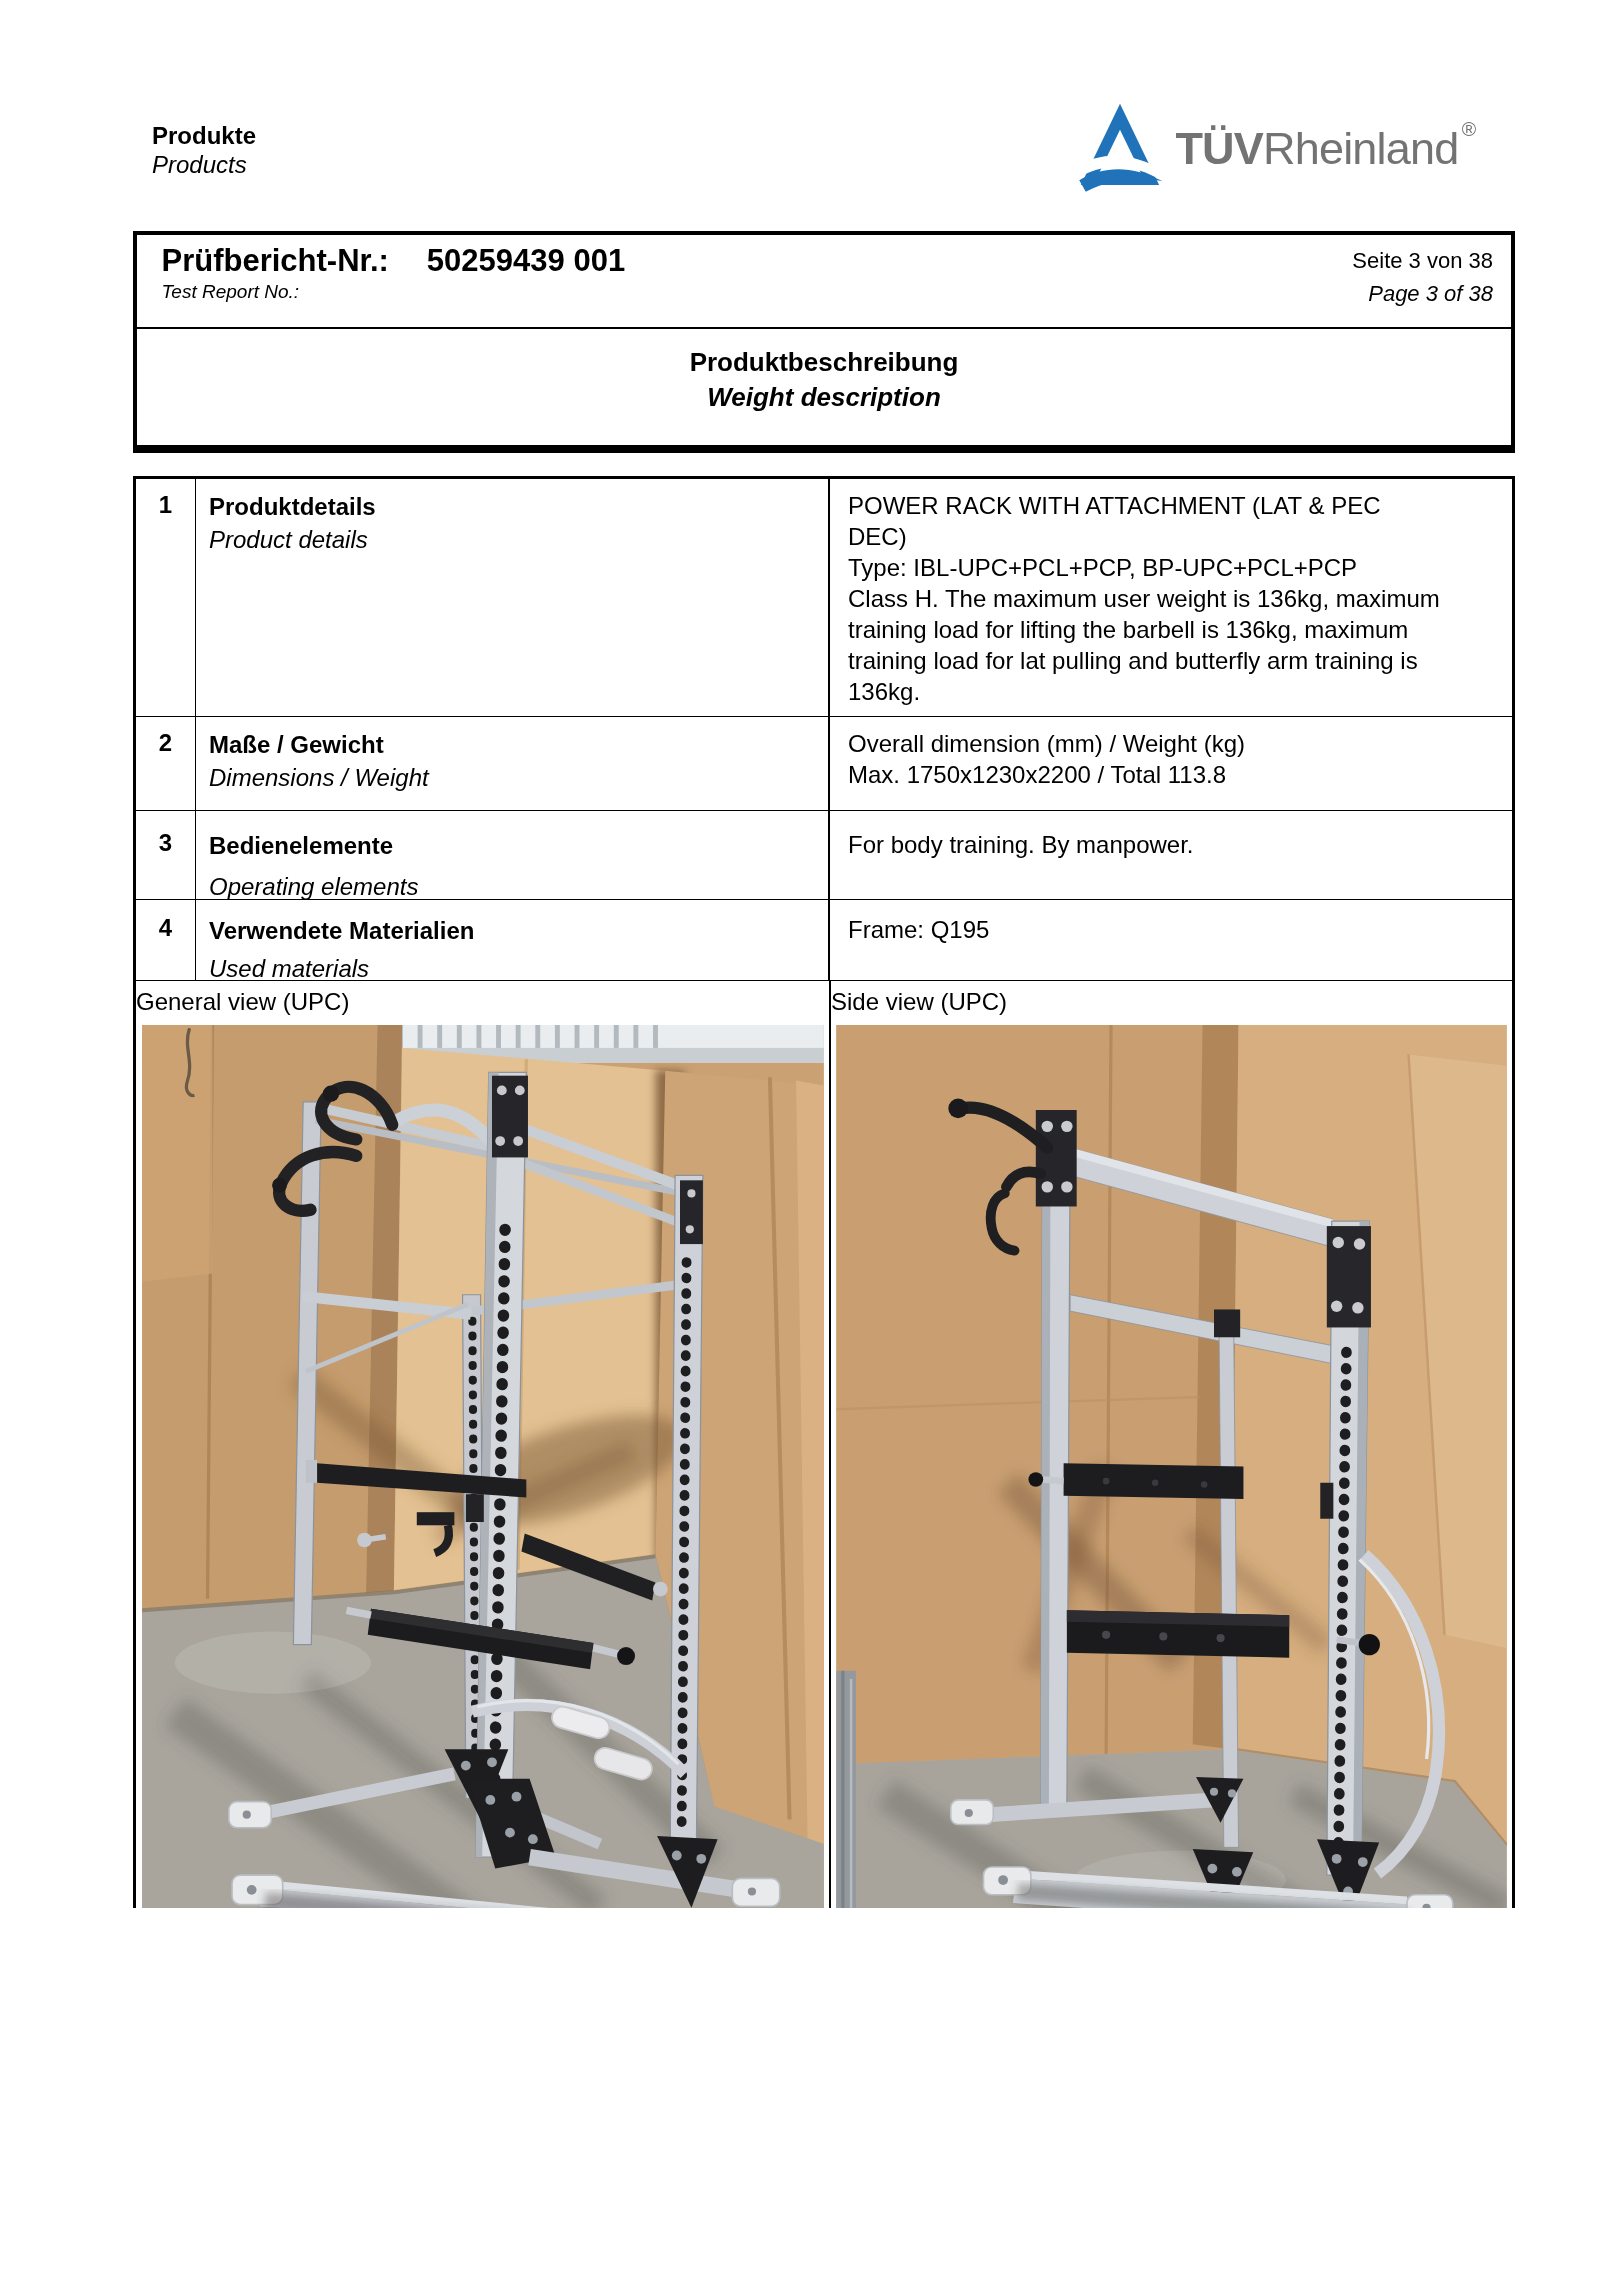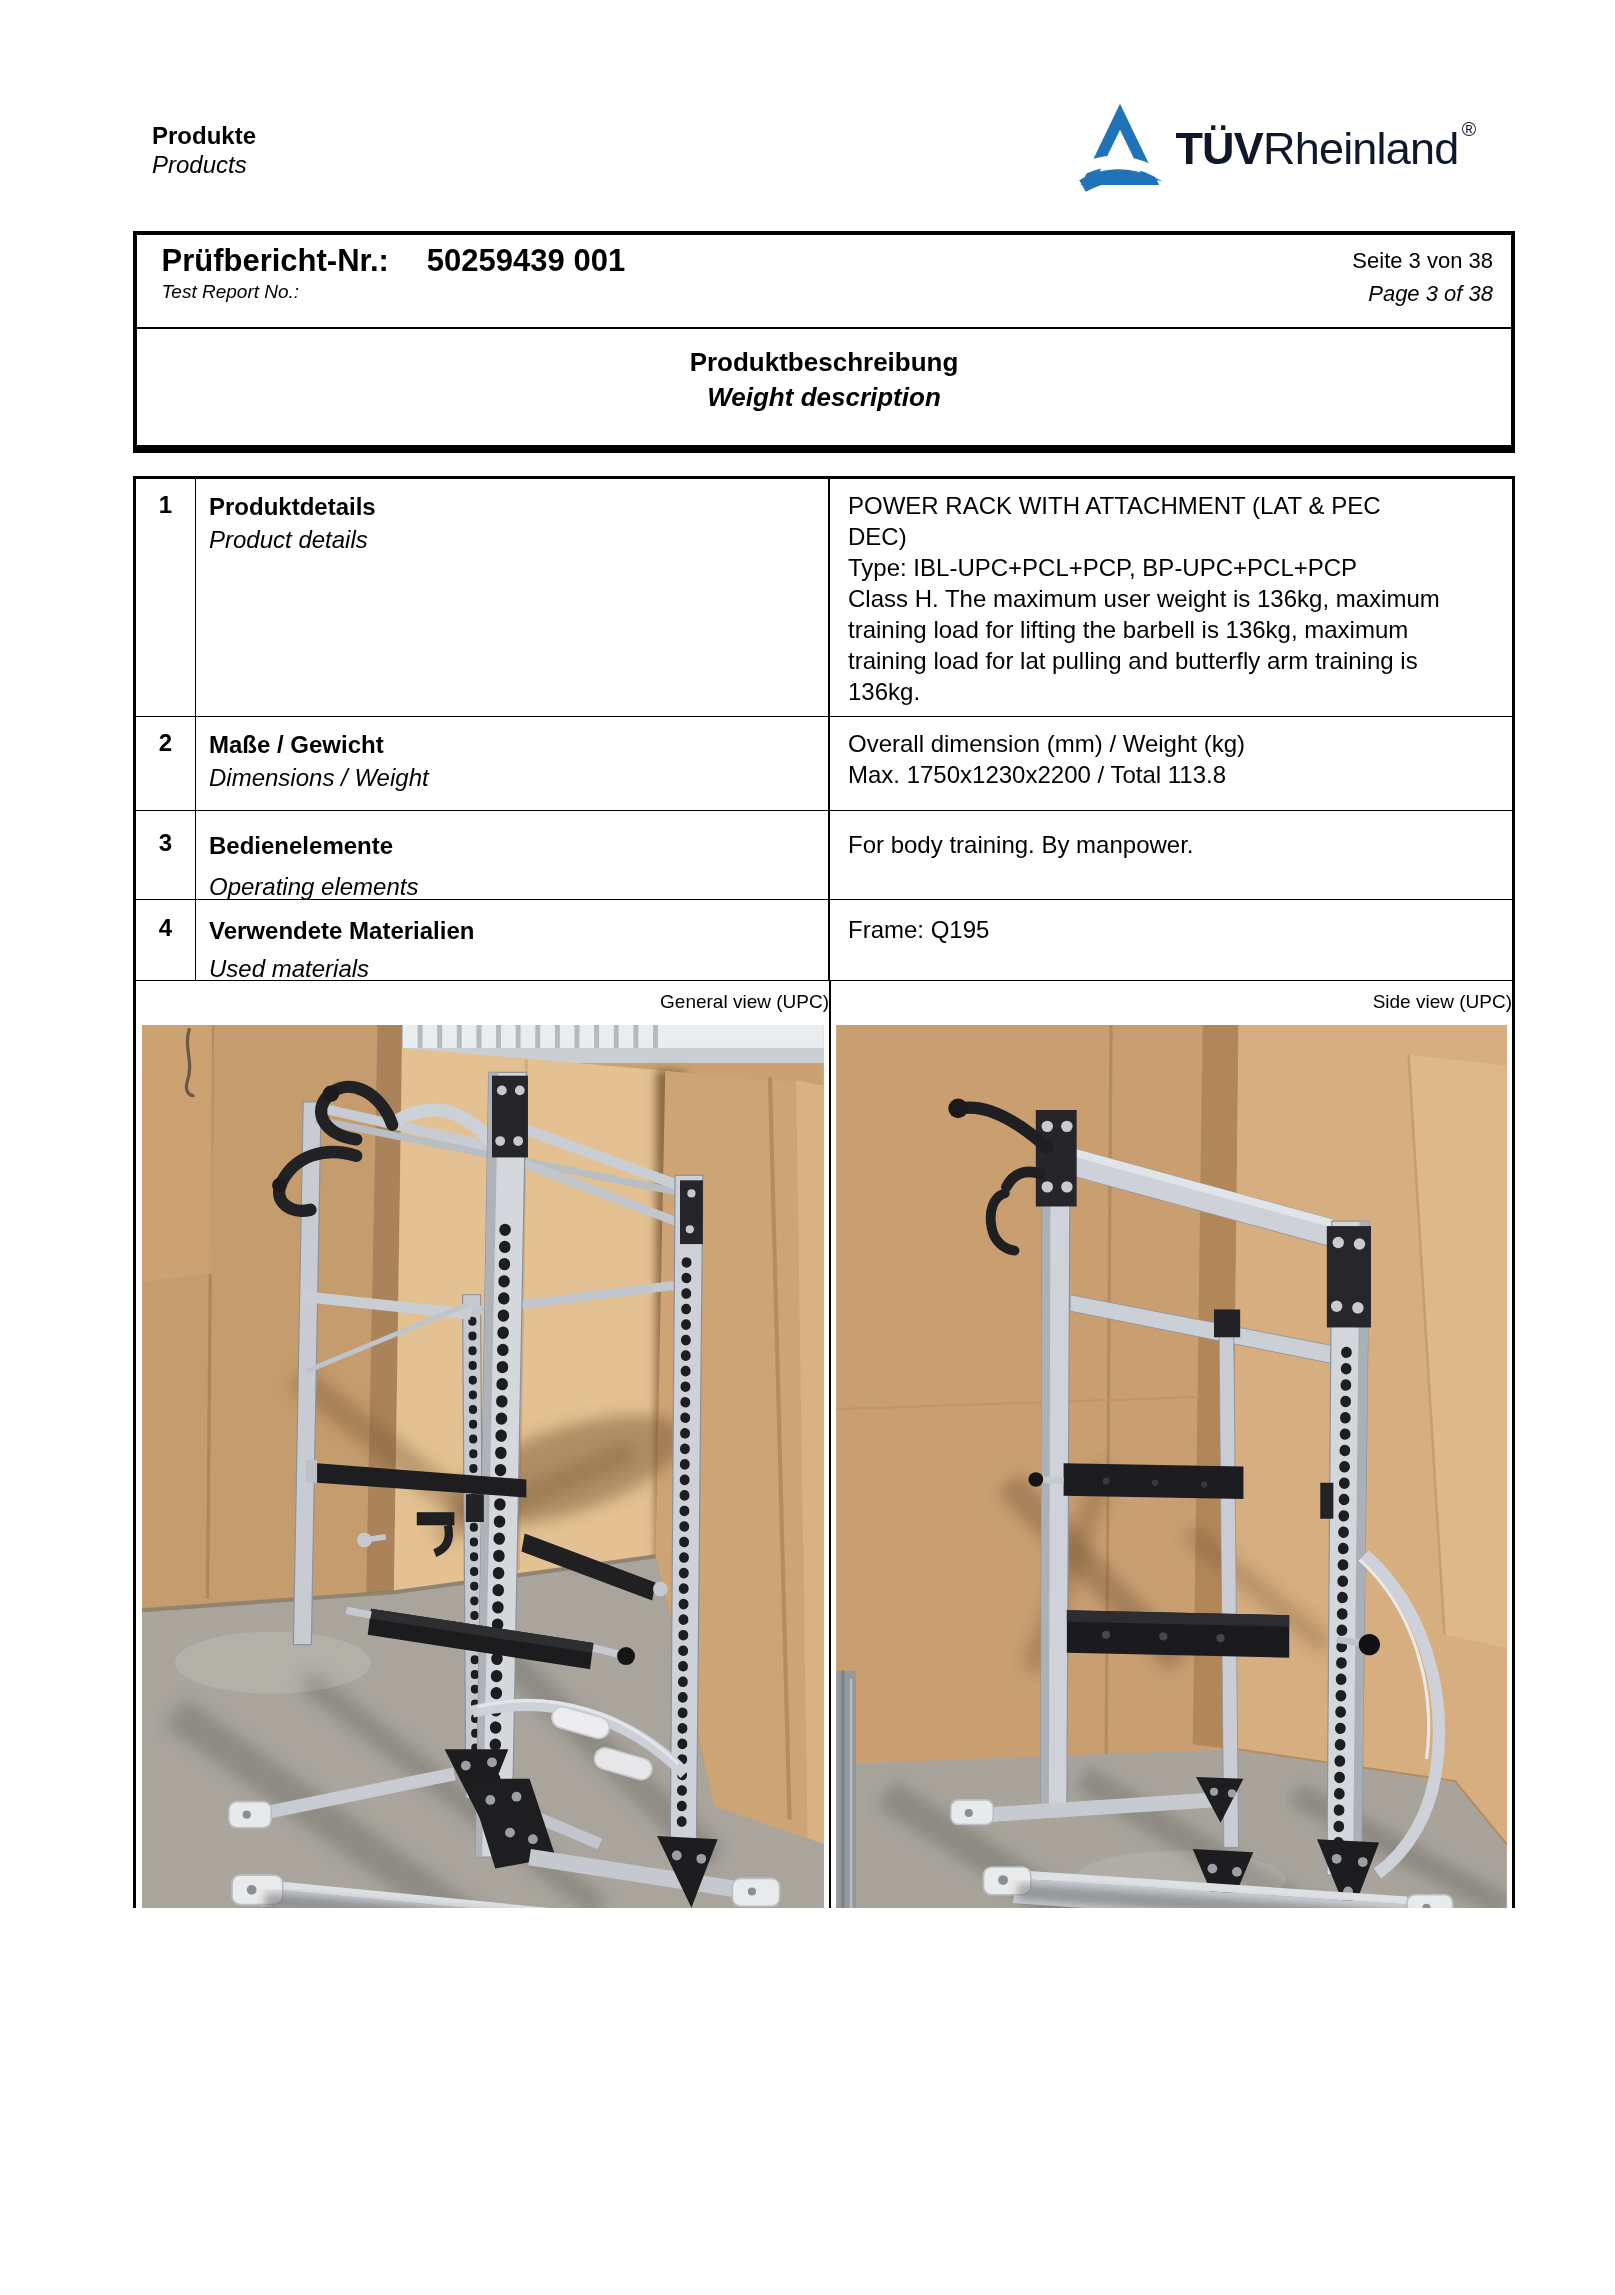--- a/index.html
+++ b/index.html
@@ -6,21 +6,21 @@
   .page{position:relative;width:1616px;height:1908px;background:#ffffff;
         font-family:"Liberation Sans",sans-serif;color:#000;overflow:hidden;}
 
   
   .prodhdr{position:absolute;left:152px;top:121px;font-size:24px;line-height:29px;}
   .prodhdr .de{font-weight:bold;}
   .prodhdr .en{font-style:italic;}
 
   .logo{position:absolute;left:1076px;top:100px;display:flex;align-items:center;}
   .logo svg{display:block;}
-  .logo .lt{margin-left:11.4px;font-size:45px;color:#0f172a;letter-spacing:-0.8px;white-space:nowrap;}
+  .logo .lt{margin-left:11.4px;font-size:45px;color:#737373;letter-spacing:-0.8px;white-space:nowrap;}
   .logo .lt .tuv{font-weight:bold;}
   .logo .lt .reg{font-size:19.6px;vertical-align:28px;margin-left:3.3px;letter-spacing:0;}
 
   
   .rbox{position:absolute;left:133px;top:231px;width:1382px;height:222px;
         border:4.1px solid #000;border-bottom-width:8.2px;box-sizing:border-box;}
   .rb-top{position:relative;height:92px;border-bottom:2.5px solid #000;}
   .rb-de{position:absolute;left:24.5px;top:8.2px;font-size:31px;font-weight:bold;white-space:nowrap;}
   .rb-de .num{margin-left:38px;}
   .rb-en{position:absolute;left:24.5px;top:46px;font-size:19px;font-style:italic;}
@@ -43,21 +43,21 @@
   .c-cnt{flex:1;font-size:24px;padding:10.6px 19.6px 0 18px;line-height:31px;white-space:pre-line;}
   .r3 .c-lbl,.r3 .c-cnt,.r3 .c-num{padding-top:18px;}
   .r3 .c-lbl .en{display:block;margin-top:8.2px;}
   .r4 .c-lbl,.r4 .c-cnt,.r4 .c-num{padding-top:14px;}
   .r4 .c-lbl .en{display:block;margin-top:4.9px;}
 
   .caprow{display:flex;}
   .capcell{box-sizing:border-box;padding-top:8.2px;}
   .capcell.left{width:695px;border-right:2.5px solid #000;flex:none;}
   .capcell.right{flex:1;}
-  .caption{text-align:right;font-size:19px;line-height:26px;margin:0 0 9.8px 0;padding-left:6px;}
+  .caption{text-align:left;font-size:24px;line-height:26px;margin:0 0 9.8px 0;}
   .photo{display:block;margin:0 auto;}
 
   .rev{position:absolute;right:91px;top:2156px;font-size:19.6px;color:#7d7d7d;font-style:italic;}
 </style>
 </head>
 <body>
 
 <div class="page">
 
   <div class="prodhdr">

